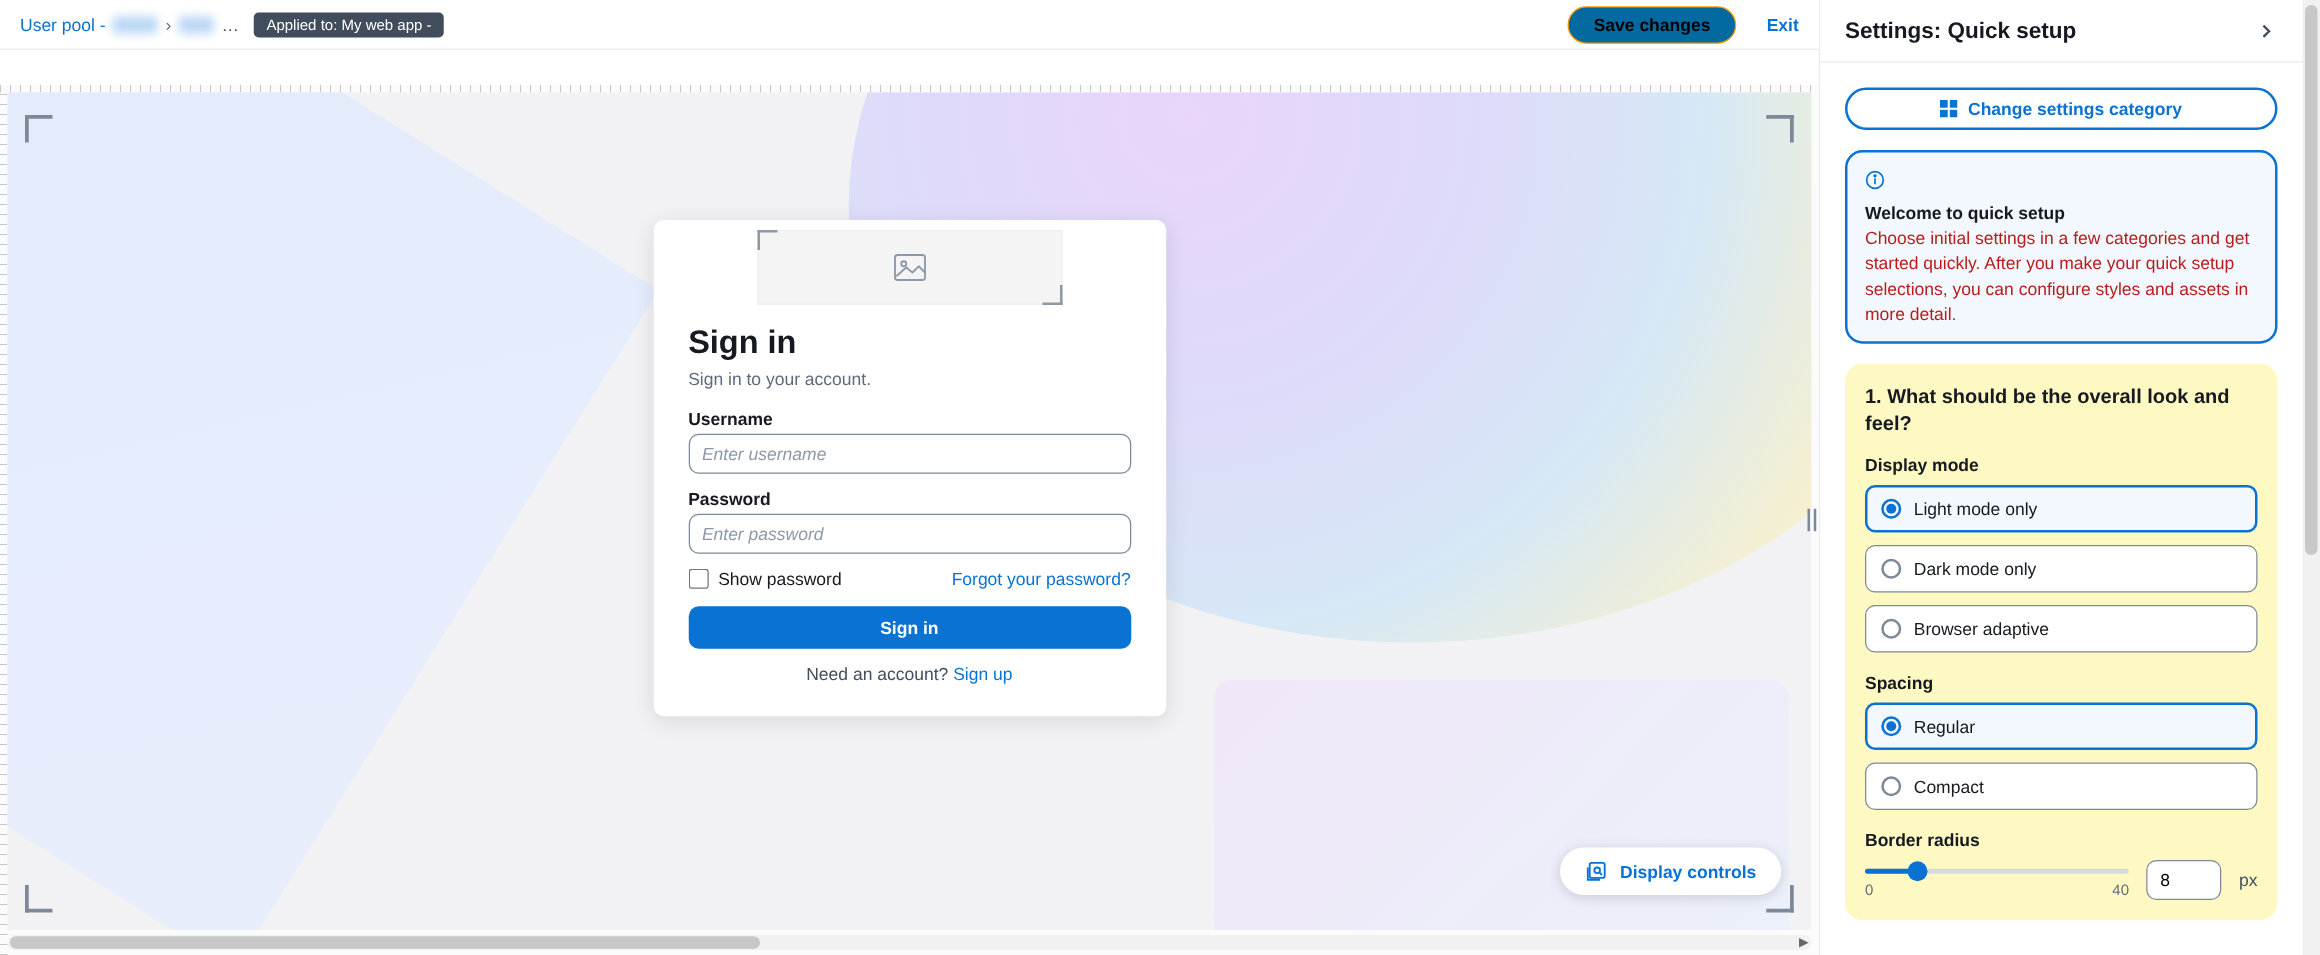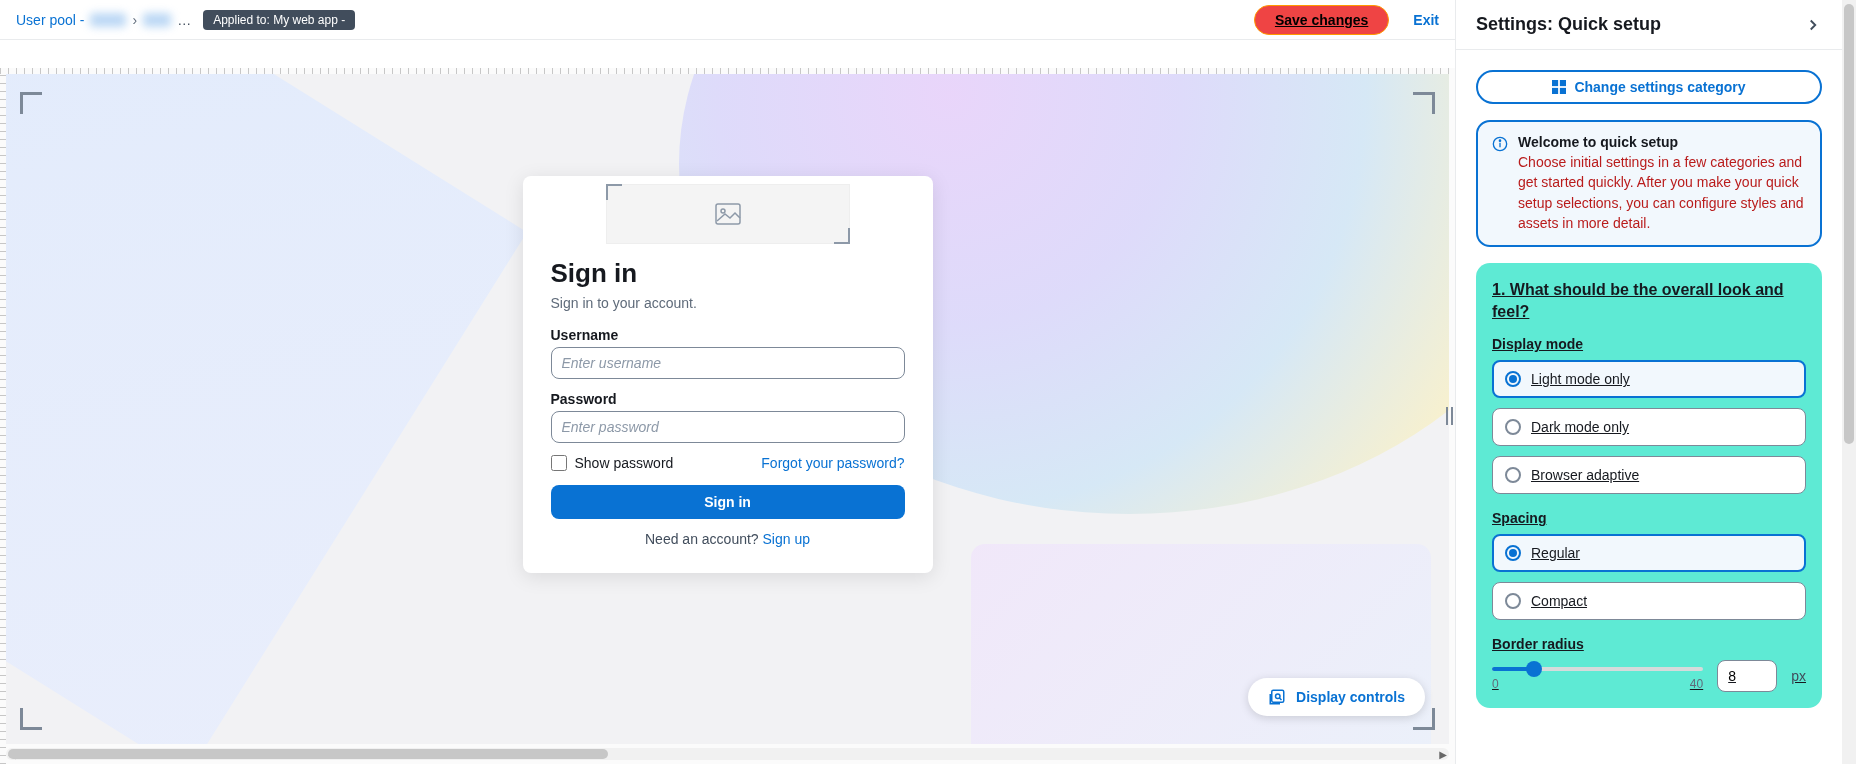--- a/index.html
+++ b/index.html
@@ -7,21 +7,21 @@
 .app { display: flex; height: 764px; width: 1856px; }
 .main { flex: 1; display: flex; flex-direction: column; border-right: 1px solid #e9ebed; position: relative; min-width: 0; gap: 28px; }
 .topbar { display: flex; align-items: center; height: 40px; padding: 0 16px; border-bottom: 1px solid #e9ebed; gap: 8px; background:#fff; }
 .breadcrumb { display: flex; align-items: center; gap: 6px; color: #0972d3; font-size: 14px; }
 .breadcrumb .sep { color: #5f6b7a; }
 .blur { filter: blur(4px); background: #bcd8f5; color: transparent; border-radius: 3px; padding: 0 18px; display: inline-block; height: 14px; }
 .blur2 { filter: blur(4px); background: #bcd8f5; color: transparent; border-radius: 3px; padding: 0 14px; display: inline-block; height: 14px; }
 .ellipsis { color: #414d5c; }
 .applied-chip { background: #414d5c; color: #fff; font-size: 12px; padding: 3px 10px; border-radius: 4px; margin-left: 4px; }
 .topbar .spacer { flex: 1; }
-.btn-primary { background: #ef4444; border: 1px solid #ff9900; color: #000; font-weight: 700; padding: 6px 20px; border-radius: 20px; cursor: pointer; font-size: 14px; text-decoration: underline; }
+.btn-primary { background: #0369a1; border: 1px solid #ff9900; color: #000; font-weight: 700; padding: 6px 20px; border-radius: 20px; cursor: pointer; font-size: 14px; }
 .btn-link { color: #0972d3; font-weight: 700; font-size: 14px; margin-left: 16px; cursor: pointer; }
 
 .canvas-wrap { flex: 1; position: relative; overflow: hidden; background: #fbfbfb; }
 .canvas { position: absolute; inset: 6px 6px 20px 6px; background: #f2f2f4; overflow: hidden; }
 .ruler-h { position: absolute; top:0; left:0; right:0; height:6px; background: repeating-linear-gradient(90deg,#c7c7c7 0,#c7c7c7 1px,transparent 1px,transparent 8px);}
 .ruler-v { position: absolute; top:0; left:0; bottom:0; width:6px; background: repeating-linear-gradient(0deg,#c7c7c7 0,#c7c7c7 1px,transparent 1px,transparent 8px);}
 .corner { position: absolute; width: 22px; height: 22px; }
 .corner.tl { top: 18px; left: 14px; border-top: 3px solid #7d8998; border-left: 3px solid #7d8998; }
 .corner.tr { top: 18px; right: 14px; border-top: 3px solid #7d8998; border-right: 3px solid #7d8998; }
 .corner.bl { bottom: 14px; left: 14px; border-bottom: 3px solid #7d8998; border-left: 3px solid #7d8998; }
@@ -55,25 +55,25 @@
 .scrollbar-h .arr{position:absolute; top:0; width:12px; height:12px; color:#666; font-size:10px; display:flex;align-items:center;justify-content:center;}
 .scrollbar-h .arr.r{right:0;}
 .drag-handle{position:absolute; right:-1px; top:50%; transform:translateY(-50%); width:10px; display:flex; gap:3px; color:#7d8998; cursor:col-resize;}
 .drag-handle span{width:2px; height:18px; background:#7d8998; display:inline-block;}
 
 .sidebar { width: 386px; display:flex; flex-direction:column; background:#fff; position:relative; }
 .sidebar-head { display:flex; align-items:center; justify-content:space-between; padding: 14px 20px; border-bottom: 1px solid #e9ebed; }
 .sidebar-head h2 { font-size: 18px; font-weight:700; }
 .sidebar-body { padding: 20px; overflow-y:auto; flex:1; display:flex; flex-direction:column; gap:16px;}
 .btn-change { width:100%; border:2px solid #0972d3; color:#0972d3; background:#fff; border-radius: 22px; padding: 7px; font-weight:700; display:flex; align-items:center; justify-content:center; gap:8px; cursor:pointer; font-size:14px;}
-.info-box { border:2px solid #0972d3; border-radius: 14px; background:#f2f8fd; padding: 12px 14px; display:flex; gap:10px;}
+.info-box { border:2px solid #0972d3; border-radius: 14px; background:#f2f8fd; padding: 12px 14px; display:flex; gap:10px;flex-direction:column;}
 .info-box .ic{ color:#0972d3; flex-shrink:0; margin-top:2px;}
 .info-box .ttl{ font-weight:700; margin-bottom:2px;}
 .info-box .txt{ color:#b91c1c; line-height:1.45;}
-.section { background:#5eead4; border-radius: 14px; padding: 16px; text-decoration: underline; }
+.section { background:#fef9c3; border-radius: 14px; padding: 16px; }
 .section h3 { font-size: 16px; font-weight:700; margin-bottom: 14px; line-height:1.35; }
 .field-label { font-weight:700; margin-bottom:8px; display:block; }
 .radio-card { border:1px solid #7d8998; border-radius:8px; padding:10px 12px; display:flex; align-items:center; gap:10px; background:#fff; margin-bottom:10px; cursor:pointer; }
 .radio-card.selected { border:2px solid #0972d3; background:#f2f8fd; padding:9px 11px; }
 .radio-dot { width:16px; height:16px; border:2px solid #7d8998; border-radius:50%; display:inline-block; position:relative; flex-shrink:0;}
 .radio-card.selected .radio-dot{ border-color:#0972d3; }
 .radio-card.selected .radio-dot::after{ content:""; position:absolute; inset:2px; background:#0972d3; border-radius:50%;}
 .slider-row{ display:flex; align-items:center; gap:14px; }
 .slider-wrap{ flex:1; position:relative; padding-top:6px;}
 .slider-track{ height:4px; background:#d5dbdb; border-radius:2px; position:relative;}

